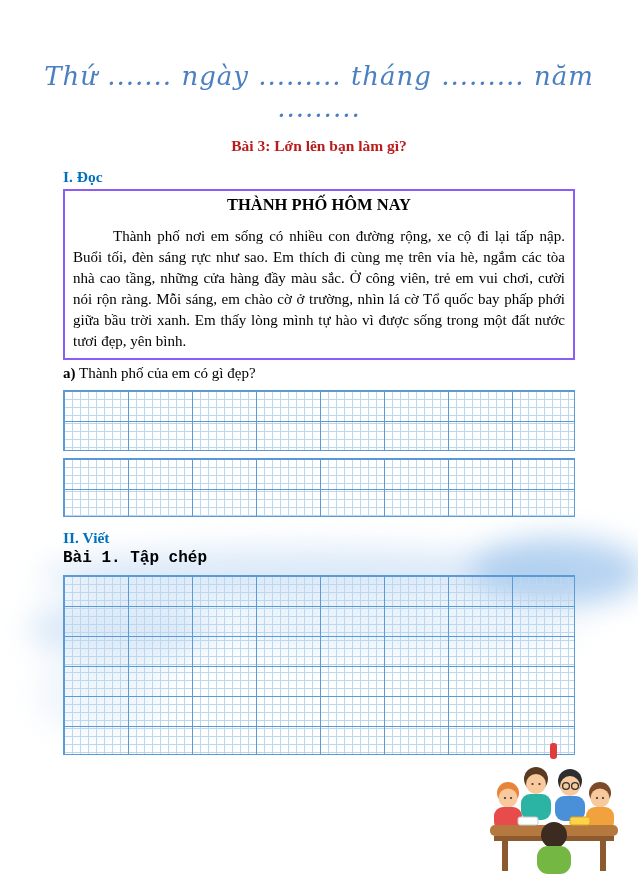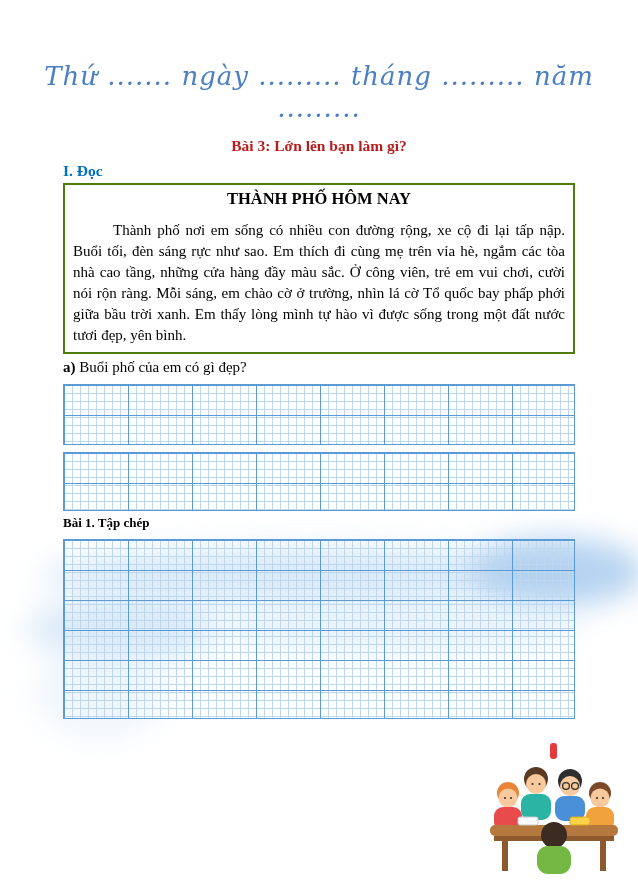--- a/index.html
+++ b/index.html
@@ -26,23 +26,23 @@
 
   .date-line {
     margin-top: 60px; text-align: center;
     font-family: "DejaVu Serif", serif; font-style: italic;
     color: #4a7fc1; font-size: 26px; line-height: 32px; letter-spacing: 1px;
   }
   .lesson-title {
     text-align: center; color: #b91c1c; font-weight: bold;
     font-size: 15.5px; line-height: 20px; margin-top: 12px;
   }
-  .sec-heading { color: #0070c0; font-weight: bold; font-size: 15.5px; line-height: 18px; margin-top: 6px; }
+  .sec-heading { color: #0070c0; font-weight: bold; font-size: 15.5px; line-height: 18px; margin-top: 12px; }
 
-  .reading-box { border: 2px solid #4d7c0f; margin-top: 3px; padding: 3px 8px 6px; background: #fff; }
+  .reading-box { border: 2px solid #8b5cf6; margin-top: 3px; padding: 3px 8px 6px; background: #fff; }
   .reading-title { text-align: center; font-weight: bold; font-size: 16.5px; line-height: 22px; }
   .reading-body { font-size: 15px; line-height: 21px; text-align: justify; text-indent: 40px; margin-top: 10px; }
 
   .q-label { font-weight: bold; font-size: 15px; line-height: 19px; margin-top: 6px; }
   .question { font-size: 15px; line-height: 19px; margin-top: 4px; }
   .question b { font-weight: bold; }
 
   .oly-grid {
     border: 1px solid #5b9bd5;
     background-color: transparent;
@@ -50,21 +50,21 @@
       repeating-linear-gradient(to right,  #5b9bd5 0 1px, transparent 1px 64px),
       repeating-linear-gradient(to bottom, #5b9bd5 0 1px, transparent 1px 30px),
       repeating-linear-gradient(to right,  #bcd7ee 0 1px, transparent 1px 8px),
       repeating-linear-gradient(to bottom, #bcd7ee 0 1px, transparent 1px 8px);
   }
   .grid-a   { height: 59px;  margin-top: 7px; }
   .grid-b   { height: 57px;  margin-top: 7px; }
   .grid-big { height: 178px; margin-top: 7px; }
 
   .spacer-qb { margin-top: 10px; }
-  .exercise-label { font-weight: bold; font-size: 13px; line-height: 19px; margin-top: 2px; }
+  .exercise-label { font-weight: bold; font-size: 16px; line-height: 19px; margin-top: 2px; font-family: Liberation Mono, monospace; }
 
   .script { font-family: "DejaVu Serif", serif; font-style: italic; color: #3f3f3f; }
   .copy-title { text-align: center; font-size: 21px; line-height: 28px; margin-top: 8px; }
   .copy-text  { font-size: 19px; line-height: 30px; text-indent: 42px; margin-top: 2px; }
 
   .illustration { position: absolute; right: 14px; bottom: 8px; z-index: 2; }
 </style>
 </head>
 <body>
 
@@ -85,26 +85,27 @@
       <div class="sec-heading">I. Đọc</div>
 
       <div class="reading-box">
         <div class="reading-title">THÀNH PHỐ HÔM NAY</div>
         <div class="reading-body">Thành phố nơi em sống có nhiều con đường rộng, xe cộ đi lại tấp nập. Buổi tối, đèn sáng rực như sao. Em thích đi cùng mẹ trên vỉa hè, ngắm các tòa nhà cao tầng, những cửa hàng đầy màu sắc. Ở công viên, trẻ em vui chơi, cười nói rộn ràng. Mỗi sáng, em chào cờ ở trường, nhìn lá cờ Tổ quốc bay phấp phới giữa bầu trời xanh. Em thấy lòng mình tự hào vì được sống trong một đất nước tươi đẹp, yên bình.</div>
       </div>
 
 
       <div class="question">
         <b>a)</b>
-        <span>Buổi phố của em có gì đẹp?</span>
+        <span>Thành phố của em có gì đẹp?</span>
       </div>
       <div class="oly-grid grid-a"></div>
 
       <div class="oly-grid grid-b"></div>
 
+      <div class="sec-heading" style="margin-top:12px;">II. Viết</div>
       <div class="exercise-label">Bài 1. Tập chép</div>
 
 
       <div class="oly-grid grid-big"></div>
     </div>
   </div>
 
   <svg class="illustration" width="140" height="135" viewBox="0 0 140 135">
     <rect x="66" y="0" width="7" height="16" rx="3" fill="#e23b3b"></rect>
 

